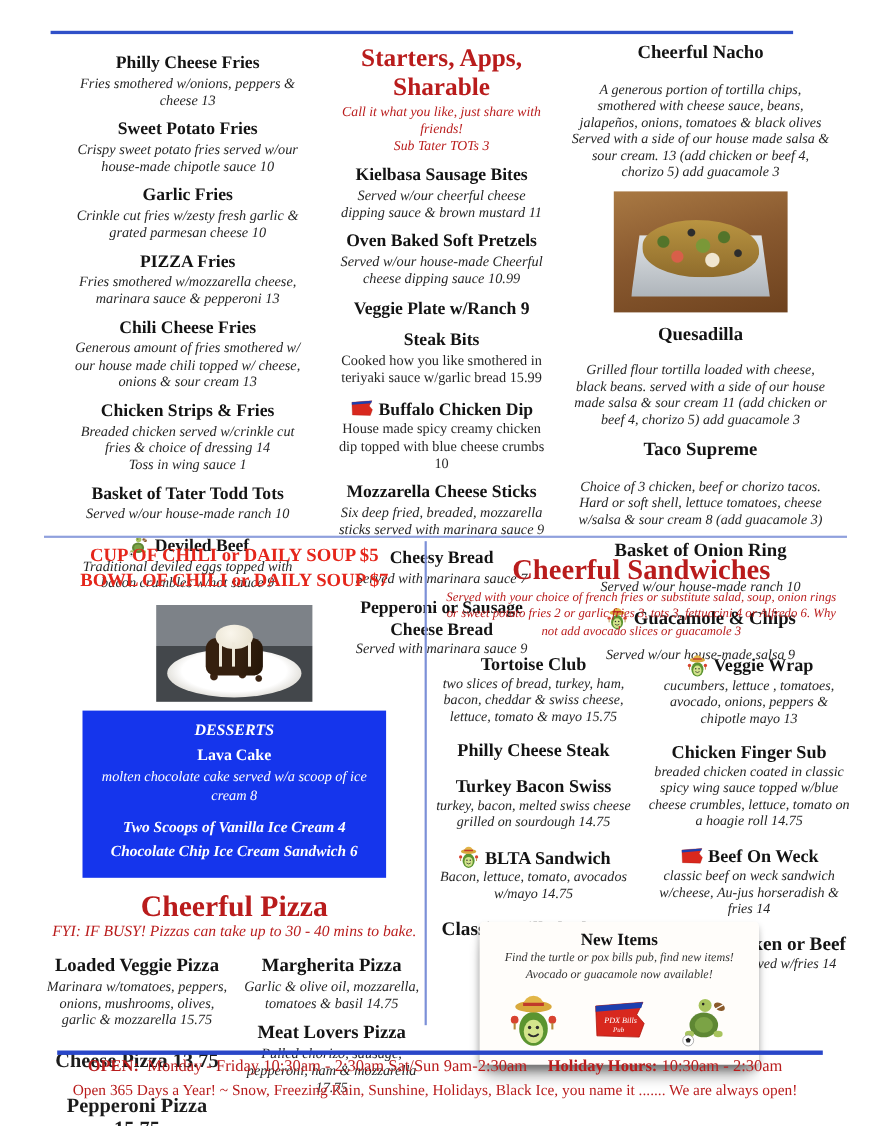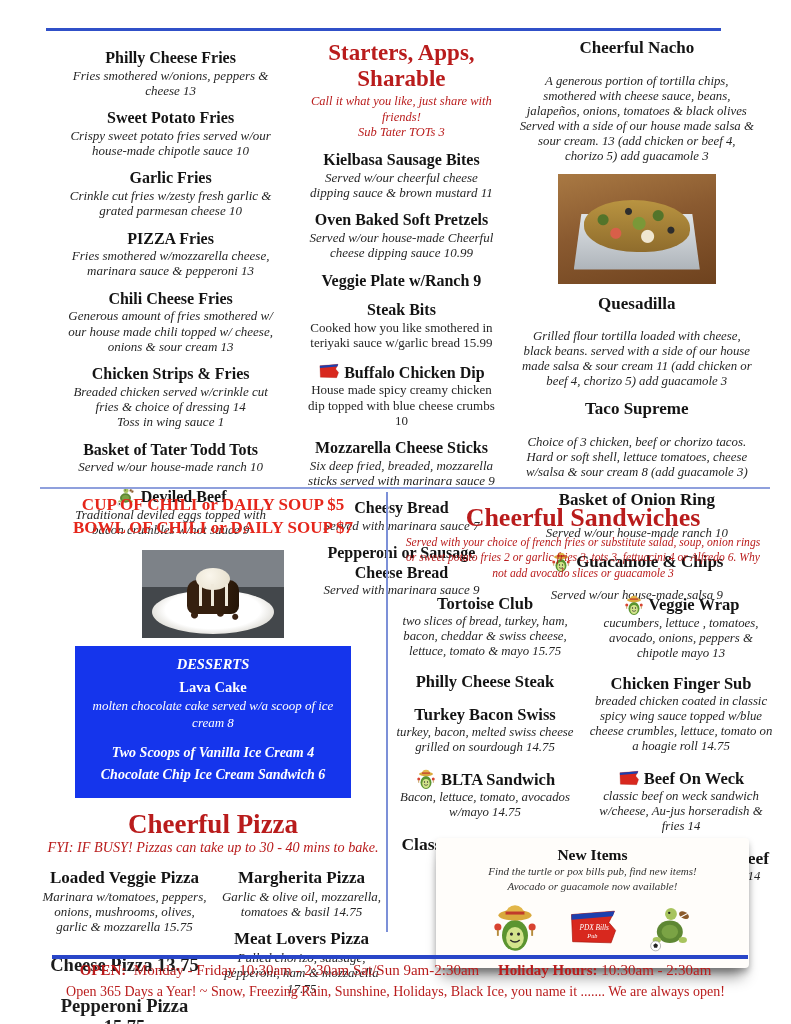--- a/index.html
+++ b/index.html
@@ -94,21 +94,21 @@
   .sandwiches { left:392px; top:492px; width:382px; text-align:center;margin-top:12px; }
   .sw-title { font-size:26px; font-weight:bold; line-height:1.1; }
   .sw-note { font-size:11.6px; font-style:italic; line-height:1.35; margin:2px 8px 12px; }
   .sw-grid { display:flex; gap:10px; }
   .sw-grid > div { flex:1; }
   .sw .nm { font-size:16.5px; }
   .sw .ds { font-size:12.8px; }
   .sw { margin-bottom:13px; }
 
   
-  .new-items { left:436px; top:838px; width:313px; height:130px; background:#fffdfa;
+  .new-items { left:436px; top:838px; width:254px; height:130px; background:#fffdfa;
     border-radius:4px; text-align:center; padding-top:8px;
     box-shadow:0 4px 6px rgba(0,0,0,0.25), 0 14px 14px -6px rgba(0,0,0,0.45); }
   .ni-title { font-size:15.5px; font-weight:bold; color:#111; }
   .ni-line { font-size:11px; font-style:italic; color:#333; line-height:1.4; }
   .ni-icons { display:flex; justify-content:center; align-items:flex-end; gap:26px; margin-top:6px; }
   .big-icon { width:52px; height:52px; }
 
   
   .footer1 { left:0; top:962px; width:791px; font-size:15px; }
   .footer1 b { font-weight:bold; }

